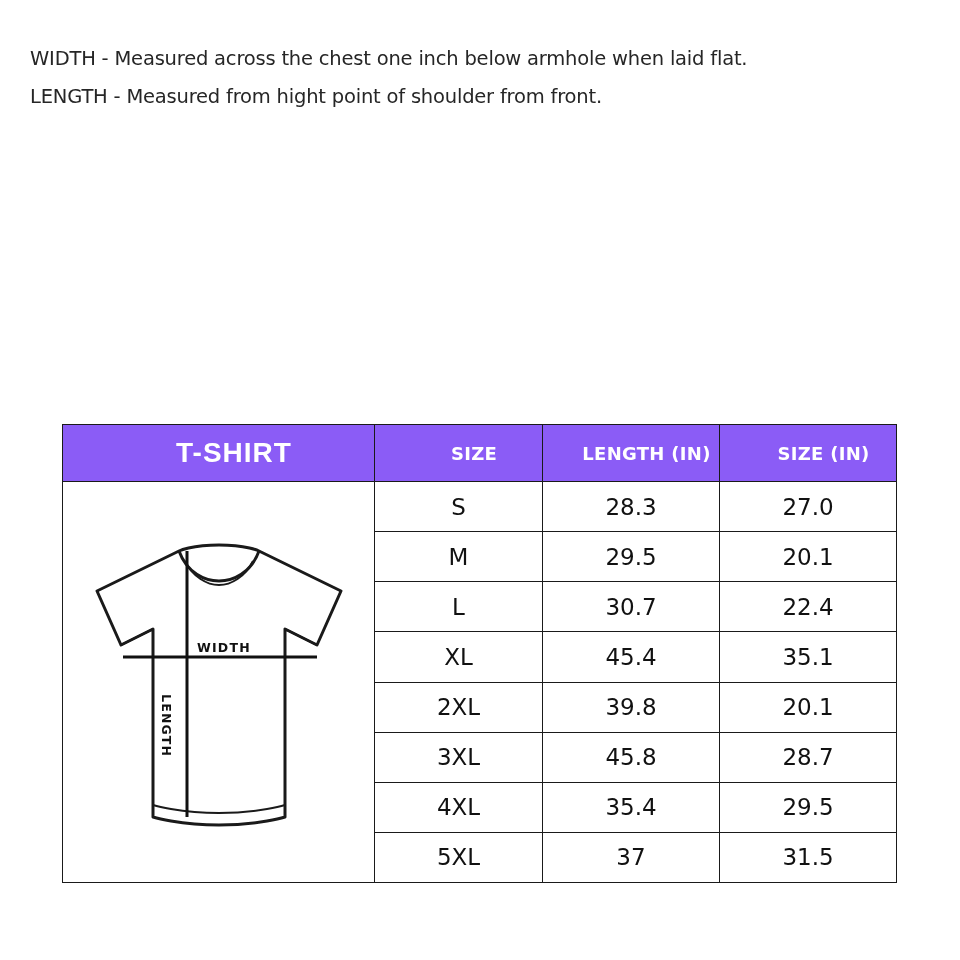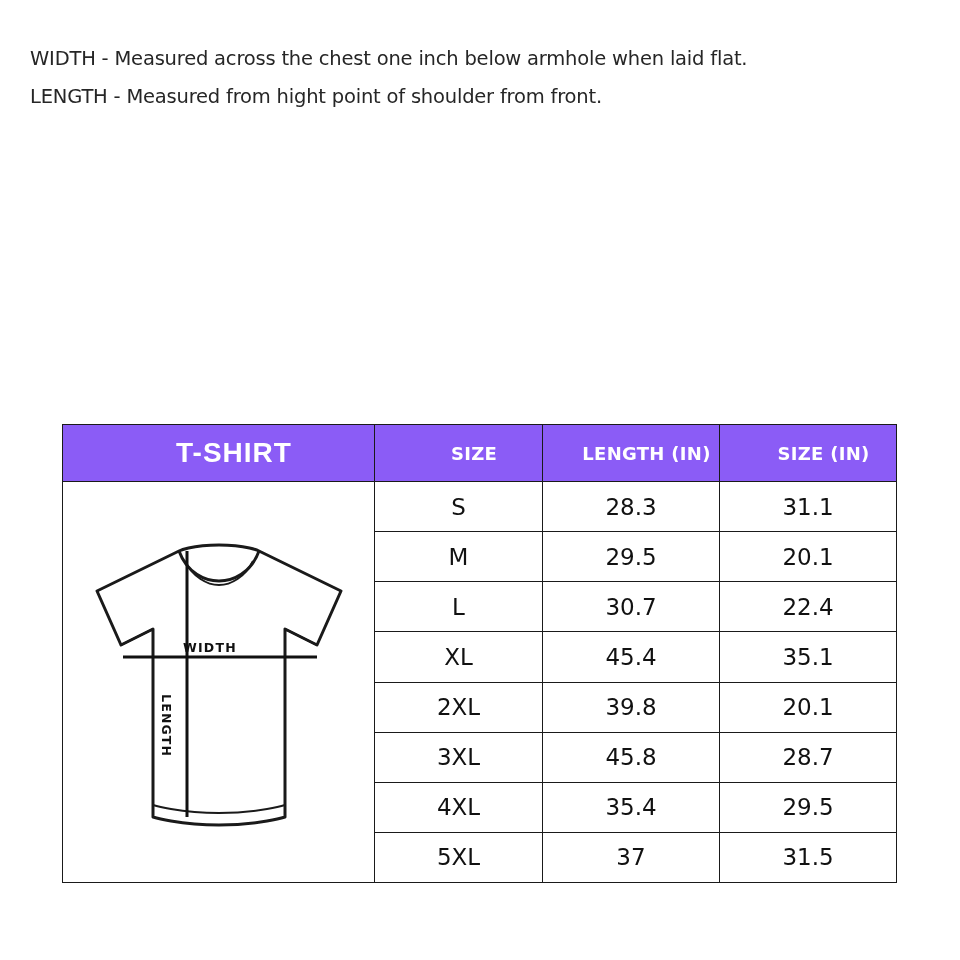--- a/index.html
+++ b/index.html
@@ -97,21 +97,21 @@
     justify-content: center;
   }
   .wlabel, .llabel {
     position: absolute;
     font-size: 12.5px;
     font-weight: bold;
     letter-spacing: 1.2px;
     color: #111;
     font-family: "DejaVu Sans", sans-serif;
   }
-  .wlabel { left: 120px; top: 158px; }
+  .wlabel { left: 134px; top: 158px; }
   .llabel {
     left: 96px;
     top: 212px;
     writing-mode: vertical-rl;
     text-orientation: mixed;
   }
 </style>
 </head>
 <body>
 
@@ -158,21 +158,21 @@
                 <line x1="54" y1="140" x2="248" y2="140" stroke="#111" stroke-width="3"></line>
 
                 <line x1="118" y1="34" x2="118" y2="300" stroke="#111" stroke-width="3"></line>
               </svg>
               <span class="wlabel">WIDTH</span>
               <span class="llabel">LENGTH</span>
             </div>
           </td>
           <td class="data">S</td>
           <td class="data">28.3</td>
-          <td class="data">31.1</td>
+          <td class="data">27.0</td>
         </tr>
         <tr>
           <td class="data">M</td>
           <td class="data">29.5</td>
           <td class="data">20.1</td>
         </tr>
         <tr>
           <td class="data">L</td>
           <td class="data">30.7</td>
           <td class="data">22.4</td>

